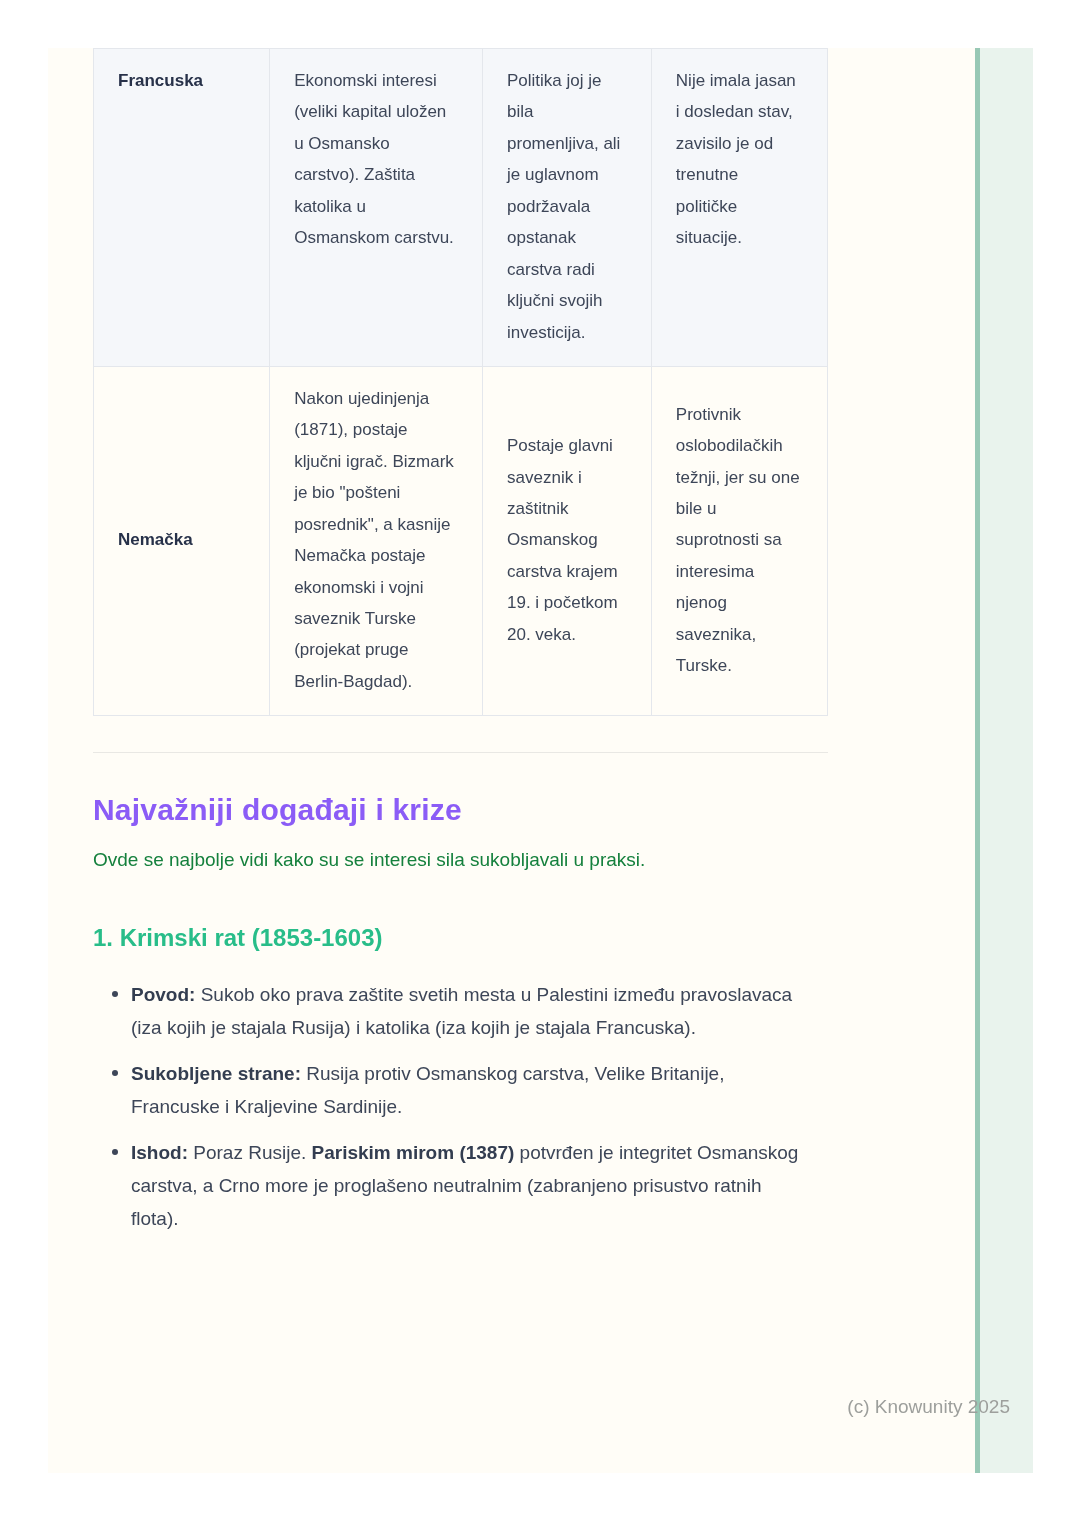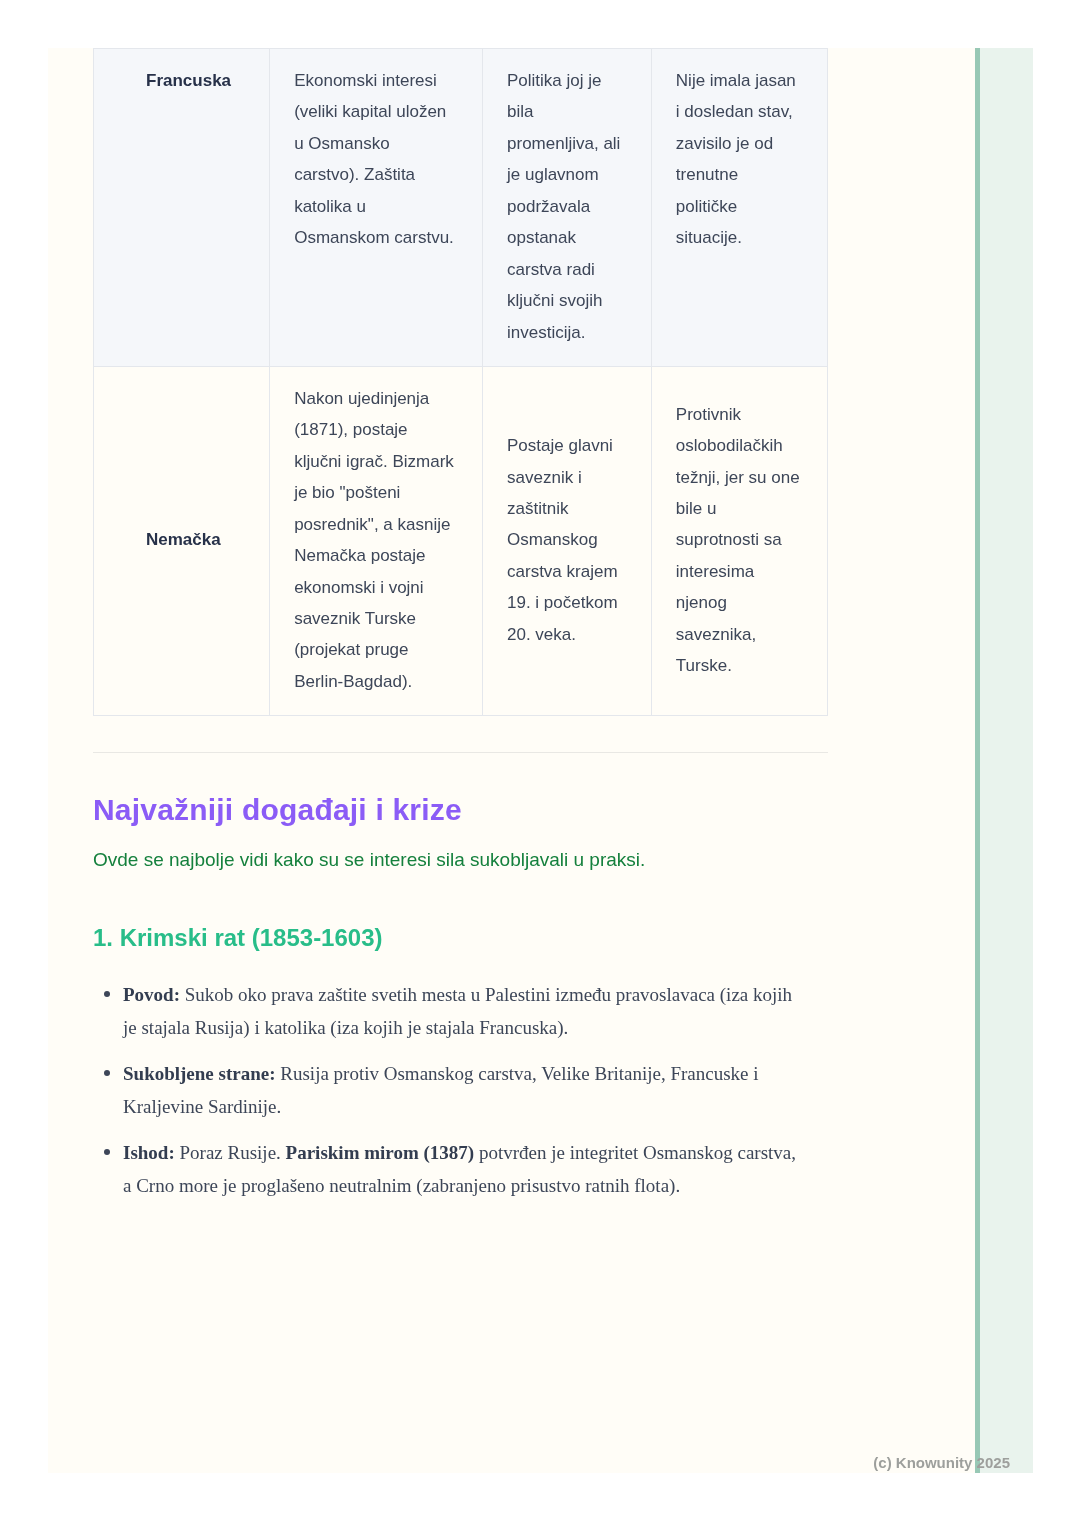--- a/index.html
+++ b/index.html
@@ -53,21 +53,20 @@
   table.powers-table tbody tr:nth-child(2) td {
     vertical-align: middle;
     background: transparent;
   }
   table.powers-table tbody tr:nth-child(2) td:nth-child(2) {
     vertical-align: top;
   }
   table.powers-table td strong.country {
     font-weight: 700;
     color: #273149;
-    margin-left: 28px;
   }
 
   hr.divider {
     border: none;
     border-top: 1px solid #e9e8e4;
     margin: 0 0 40px 0;
   }
 
   h2.section-heading {
     margin: 0 0 18px 0;
@@ -83,51 +82,49 @@
     color: #15803d;
   }
   h3.subsection-heading {
     margin: 0 0 26px 0;
     font-size: 24px;
     font-weight: 700;
     color: #28bd89;
   }
 
   ul.bullet-list {
-    margin: 0;
+    margin: 8px;
     padding: 0 0 0 30px;
     list-style: none;
     max-width: 705px;
-    font-family: Liberation Serif, serif;
   }
   ul.bullet-list li {
     position: relative;
     margin: 0 0 13px 0;
     font-size: 19px;
     line-height: 1.74;
     color: #3d4658;
   }
   ul.bullet-list li::before {
     content: "";
     position: absolute;
     left: -19px; top: 13px;
     width: 6px; height: 6px;
     border-radius: 50%;
     background: #3d4658;
   }
   ul.bullet-list li strong { font-weight: 700; color: #333d50; }
 
   .copyright {
     position: absolute;
-    top: 1454px;
+    top: 1396px;
     right: 70px;
-    font-size: 15px;
+    font-size: 19px;
     color: #9d9f9c;
     z-index: 3;
-    font-weight: bold;
   }
 </style>
 </head>
 <body>
 
 <div class="page-card">
   <div class="page-content">
 
     <table class="powers-table">
       <colgroup>

